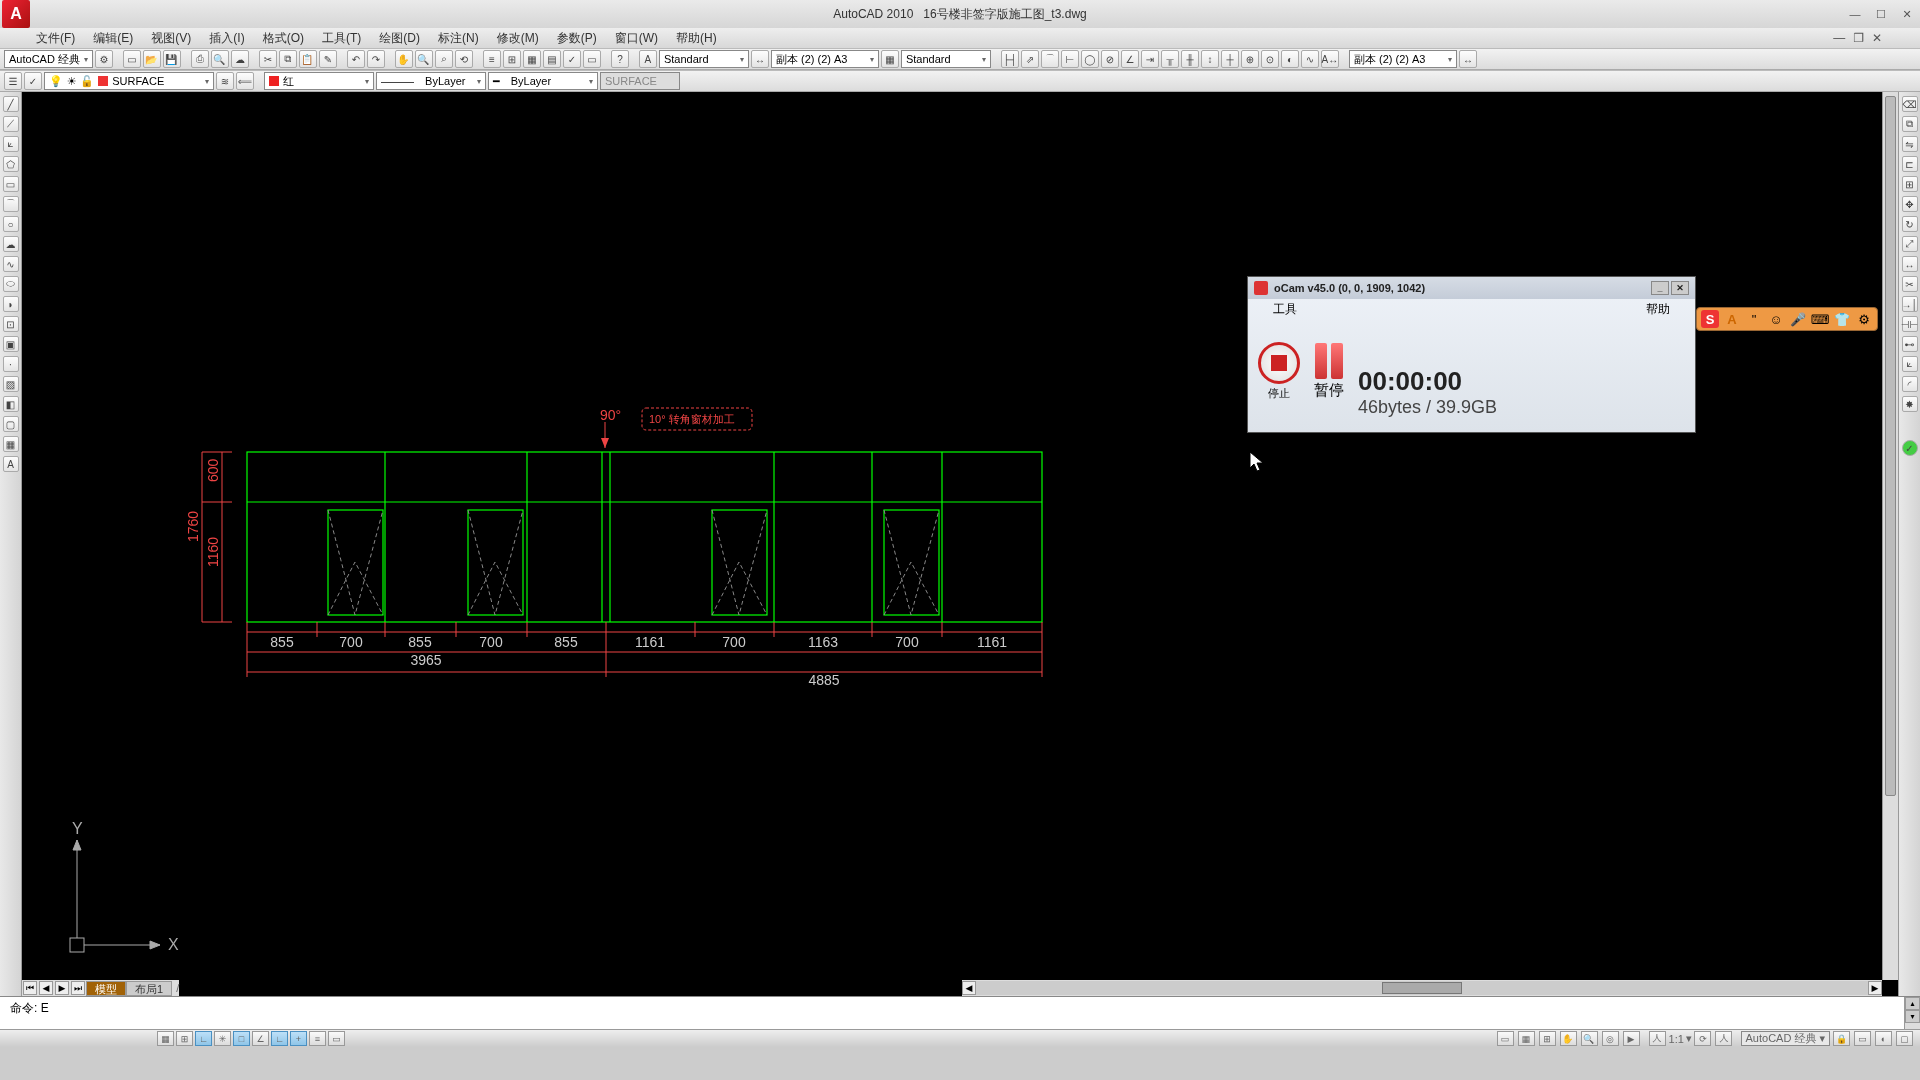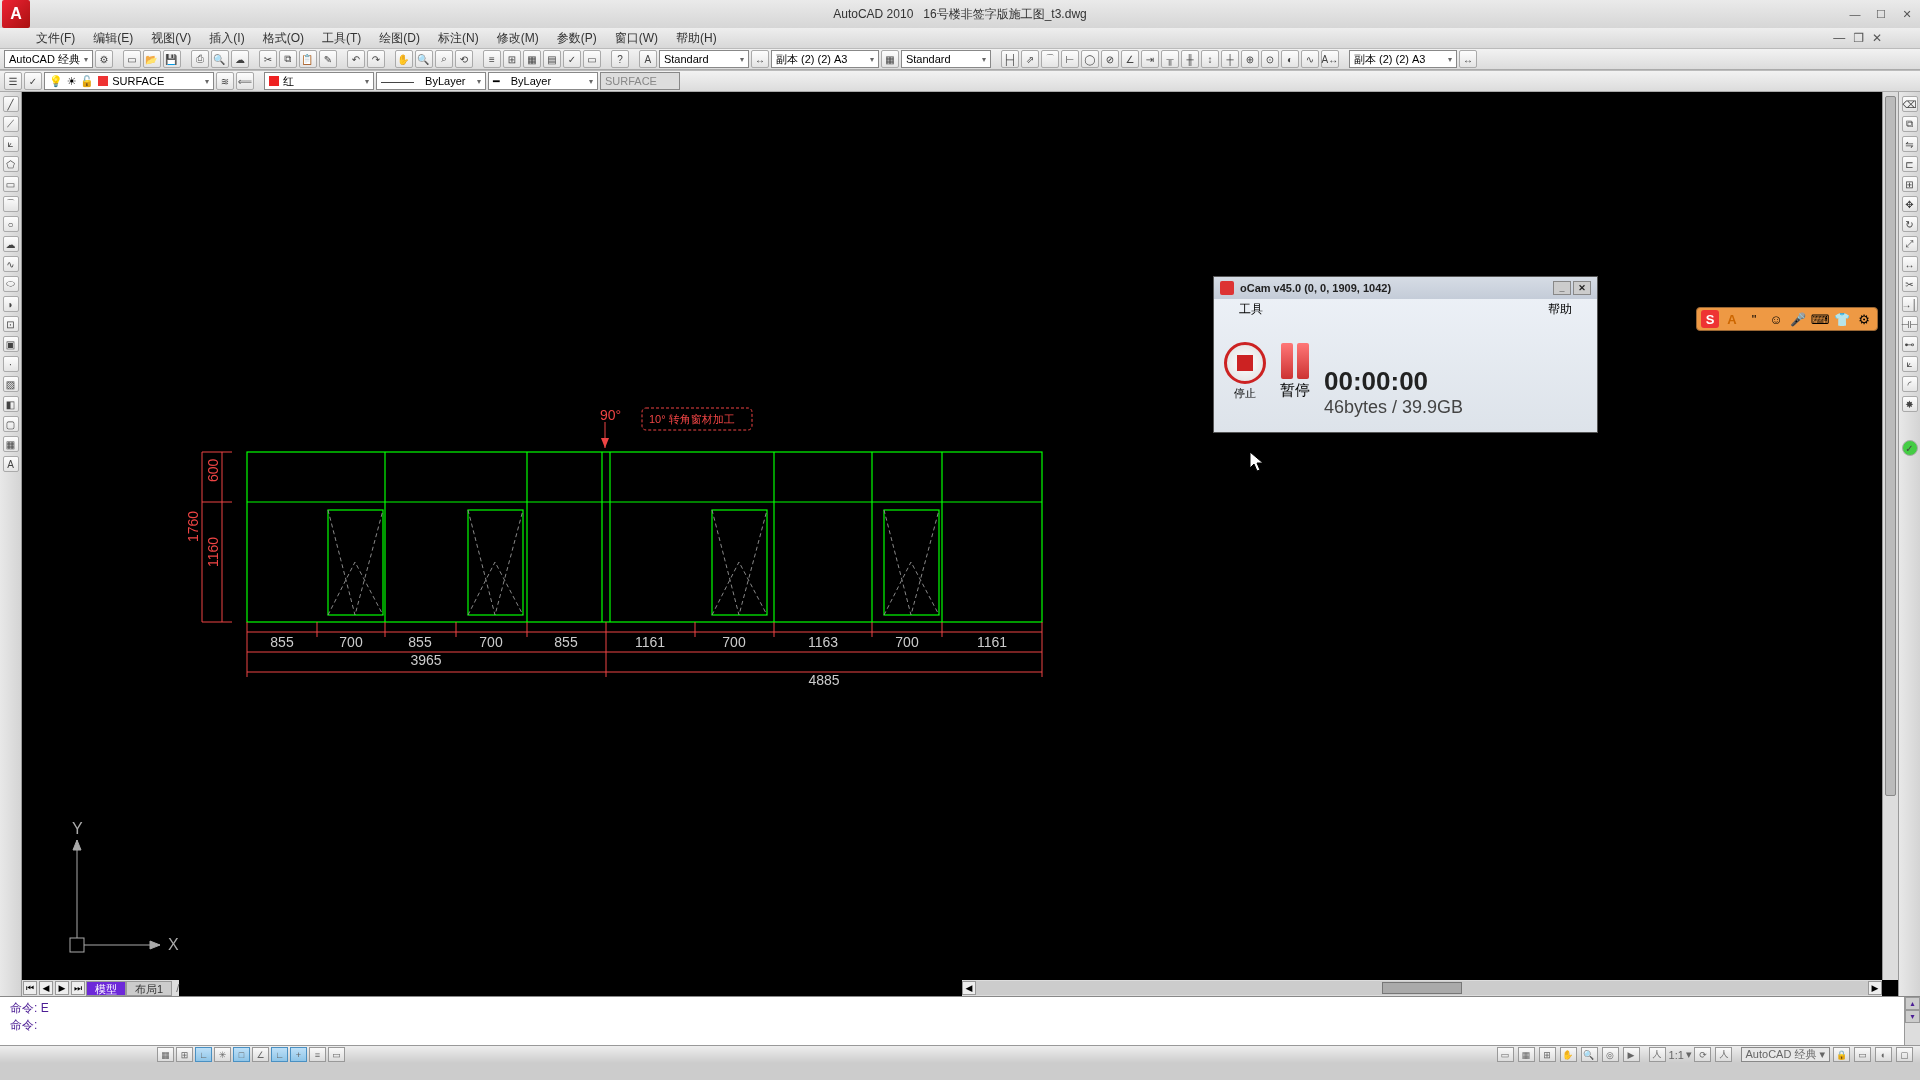--- a/index.html
+++ b/index.html
@@ -34,50 +34,50 @@
 .main { display:flex; height: calc(1080px - 28px - 20px - 22px - 22px - 16px - 50px - 18px); }
 .leftbar { width:22px; background:linear-gradient(90deg,#e8e8e8,#d4d4d4); border-right:1px solid #999; display:flex; flex-direction:column; align-items:center; padding-top:4px; gap:4px;}
 .leftbar .tbtn{ width:16px; height:16px;}
 .rightbar { width:22px; background:linear-gradient(90deg,#e8e8e8,#d4d4d4); border-left:1px solid #999; display:flex; flex-direction:column; align-items:center; padding-top:4px; gap:4px;}
 .rightbar .tbtn{ width:16px; height:16px;}
 .canvas { flex:1; background:#000; position:relative; overflow:hidden; }
 .canvas .scroll-v { position:absolute; right:0; top:0; bottom:16px; width:16px; background:#ddd; border-left:1px solid #999;}
 .canvas .scroll-v .thumb{ position:absolute; left:2px; right:2px; top:4px; height:700px; background:#bbb; border:1px solid #888; border-radius:2px;}
 .canvas .tabs { position:absolute; left:0; bottom:0; height:16px; background:#ddd; display:flex; align-items:center; font-size:11px;}
 .canvas .tabs .nav{ width:14px; height:14px; border:1px solid #999; background:#eee; margin:0 1px; display:flex;align-items:center;justify-content:center; font-size:9px;}
-.canvas .tabs .tab{ padding:0 8px; background:#6d28d9; color:#fff; height:15px; line-height:15px; border:1px solid #999;}
+.canvas .tabs .tab{ padding:0 8px; background:#a16207; color:#fff; height:15px; line-height:15px; border:1px solid #999;}
 .canvas .tabs .tab.inactive{ background:#ccc; color:#333;}
 .canvas .scroll-h { position:absolute; left:940px; right:16px; bottom:0; height:16px; background:#ddd; display:flex; align-items:center;}
 .canvas .scroll-h .arr{ width:14px; height:14px; border:1px solid #999; background:#eee; display:flex;align-items:center;justify-content:center; font-size:9px;}
 .canvas .scroll-h .track{ flex:1; height:14px; background:#ccc; position:relative;}
 .canvas .scroll-h .track .th{ position:absolute; left:50%; transform:translateX(-50%); top:1px; bottom:1px; width:80px; background:#aaa; border:1px solid #777;}
 
 
 svg.drawing { position:absolute; left:0; top:0; }
 .ucs { position:absolute; left:38px; bottom:36px; color:#888; font-size:14px;}
 .ucs svg{ display:block;}
 
 
-.ocam { position:absolute; left:1191px; top:184px; width:385px; background:linear-gradient(#eef2f8,#dde3ea); border:1px solid #555; box-shadow:3px 3px 6px rgba(0,0,0,.6);}
+.ocam { position:absolute; left:1225px; top:184px; width:449px; background:linear-gradient(#eef2f8,#dde3ea); border:1px solid #555; box-shadow:3px 3px 6px rgba(0,0,0,.6);}
 .ocam .hd{ height:22px; background:linear-gradient(#d6dce5,#c4ccd8); display:flex; align-items:center; padding:0 6px; font-size:11px; font-weight:bold; color:#222;}
 .ocam .hd .ic{ width:14px; height:14px; background:#d33; margin-right:6px; border-radius:2px;}
 .ocam .hd .wc{ margin-left:auto; display:flex; gap:2px;}
 .ocam .hd .wc span{ width:18px; height:14px; background:#ccc; border:1px solid #888; font-size:9px; display:flex;align-items:center;justify-content:center;}
 .ocam .mnu{ height:20px; display:flex; align-items:center; padding:0 25px; font-size:12px; gap:20px;justify-content:space-between;}
 .ocam .body{ padding:6px 10px 14px; display:flex; align-items:center; gap:14px;}
 .ocam .btn-stop{ width:42px; height:42px; border-radius:50%; background:radial-gradient(#fff,#ddd); border:3px solid #c22; display:flex; align-items:center; justify-content:center;}
 .ocam .btn-stop .sq{ width:16px; height:16px; background:#c22;}
 .ocam .btn-pause{ width:28px; display:flex; gap:4px; height:36px;}
 .ocam .btn-pause span{ flex:1; background:linear-gradient(#f77,#c33); border-radius:2px;}
 .ocam .txt{ display:flex; flex-direction:column;}
 .ocam .timer{ font-size:26px; font-weight:bold; color:#222;margin-top:41px;}
 .ocam .size{ font-size:18px; color:#444;}
 
 
-.cmd { height:49px; background:#fff; border-top:1px solid #888; font-size:12px; color:#4c1d95; padding:3px 10px; font-family:"SimSun",monospace; position:relative;}
+.cmd { height:33px; background:#fff; border-top:1px solid #888; font-size:12px; color:#000000; padding:3px 10px; font-family:"SimSun",monospace; position:relative;}
 .cmd .sc{ position:absolute; right:0; top:0; bottom:0; width:16px; background:#ddd; border-left:1px solid #999;}
 .cmd .sc .arr{height:13px; background:#ccc; border:1px solid #999; font-size:8px; display:flex;align-items:center;justify-content:center;}
 
 
 .status { height:18px; background:linear-gradient(#eee,#ccc); border-top:1px solid #999; display:flex; align-items:center; font-size:11px; color:#666; padding:0 6px;}
 .status .sbtn{ width:17px; height:15px; background:linear-gradient(#fafafa,#dcdcdc); border:1px solid #999; margin:0 1px; display:flex;align-items:center;justify-content:center; font-size:9px;}
 .status .sbtn.on{ background:linear-gradient(#bde0f8,#8fc5e8); border-color:#4a90c2;}
 .status .right{ margin-left:auto; display:flex; align-items:center; gap:2px;}
 .status .wksel{ background:#e8e8e8; border:1px solid #888; padding:0 4px; height:15px; display:flex; align-items:center;}
 
@@ -434,21 +434,20 @@
     <div class="tbtn">⟀</div>
     <div class="tbtn">◜</div>
     <div class="tbtn">✸</div>
     <div style="height:20px"></div>
     <div class="tbtn" style="background:#4c4;border-radius:50%">✓</div>
   </div>
 </div>
 
 <div class="cmd">
   <div>命令: E</div>
-  <div>命令:</div>
   <div class="sc">
       <div class="arr">▴</div>
       <div style="flex:1"></div>
       <div class="arr">▾</div>
     </div>
 </div>
 
 <div class="status">
   <span style="width:150px"></span>
   <div class="sbtn">▦</div>

